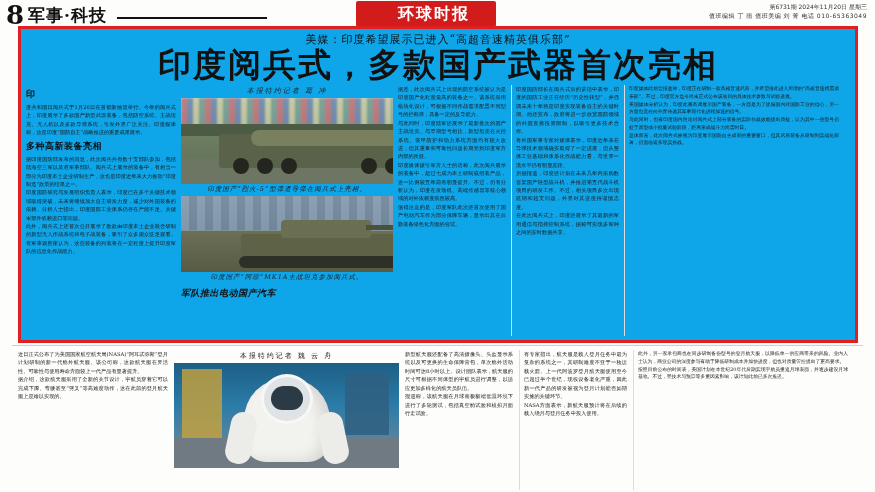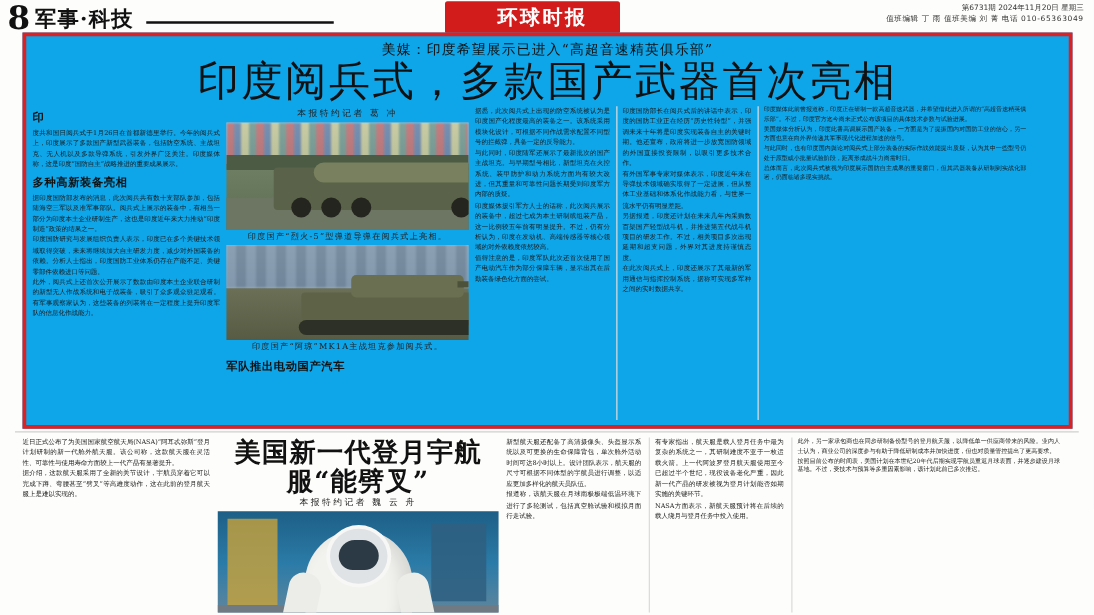--- a/index.html
+++ b/index.html
@@ -105,21 +105,21 @@
     font-family: "DejaVu Serif", "Liberation Serif", serif;
     font-size: 11px;
     color: #111;
     padding-top: 3px;
     letter-spacing: 1px;
   }
   .headline {
     text-align: center;
     font-family: "DejaVu Serif", "Liberation Serif", serif;
     font-size: 33px;
-    font-weight: normal;
+    font-weight: bold;
     letter-spacing: 2px;
     line-height: 1.05;
     color: #111;
     margin-top: 1px;
   }
   .lead-body {
     position: absolute;
     top: 56px;
     left: 5px;
     right: 5px;
@@ -263,21 +263,21 @@
 
       <div class="col" style="width:150px;">
         <div class="subhead">印</div>
         <div class="ctext">度共和国日阅兵式于1月26日在首都新德里举行。今年的阅兵式上，印度展示了多款国产新型武器装备，包括防空系统、主战坦克、无人机以及多款导弹系统，引发外界广泛关注。印度媒体称，这是印度“国防自主”战略推进的重要成果展示。</div>
         <div class="subhead">多种高新装备亮相</div>
         <div class="ctext">据印度国防部发布的消息，此次阅兵共有数十支部队参加，包括陆海空三军以及准军事部队。阅兵式上展示的装备中，有相当一部分为印度本土企业研制生产，这也是印度近年来大力推动“印度制造”政策的结果之一。</div>
         <div class="ctext">印度国防研究与发展组织负责人表示，印度已在多个关键技术领域取得突破，未来将继续加大自主研发力度，减少对外国装备的依赖。分析人士指出，印度国防工业体系仍存在产能不足、关键零部件依赖进口等问题。</div>
         <div class="ctext">此外，阅兵式上还首次公开展示了数款由印度本土企业联合研制的新型无人作战系统和电子战装备，吸引了众多观众驻足观看。有军事观察家认为，这些装备的列装将在一定程度上提升印度军队的信息化作战能力。</div>
       </div>
 
-      <div class="col" style="width:194px;">
+      <div class="col" style="width:212px;font-style:italic;">
         <div class="byline">本报特约记者  葛 冲</div>
 
         <div class="photo ph1">
           <div class="crowd"></div>
           <div class="stands"></div>
           <div class="road"></div>
           <div class="truck"></div>
 
           <div class="canister"></div>
           <div class="wheel" style="left:52px;"></div>
@@ -329,21 +329,20 @@
 
   <div class="story2">
     <div style="display:flex; gap:6px; height:140px;">
 
       <div class="col" style="width:150px;">
         <div class="ctext">近日正式公布了为美国国家航空航天局(NASA)“阿耳忒弥斯”登月计划研制的新一代舱外航天服。该公司称，这款航天服在灵活性、可靠性与使用寿命方面较上一代产品有显著提升。</div>
         <div class="ctext">据介绍，这款航天服采用了全新的关节设计，宇航员穿着它可以完成下蹲、弯腰甚至“劈叉”等高难度动作，这在此前的登月航天服上是难以实现的。</div>
       </div>
 
       <div class="col" style="width:225px;">
-        <div class="headline2">美国新一代登月宇航服“能劈叉”</div>
         <div class="byline">本报特约记者  魏 云 舟</div>
         <div class="photo ph3">
           <div class="rig"></div>
           <div class="rig2"></div>
           <div class="floor"></div>
           <div class="suit">
             <div class="armL"></div>
             <div class="armR"></div>
             <div class="helmet">
                 <div class="visor"></div>

